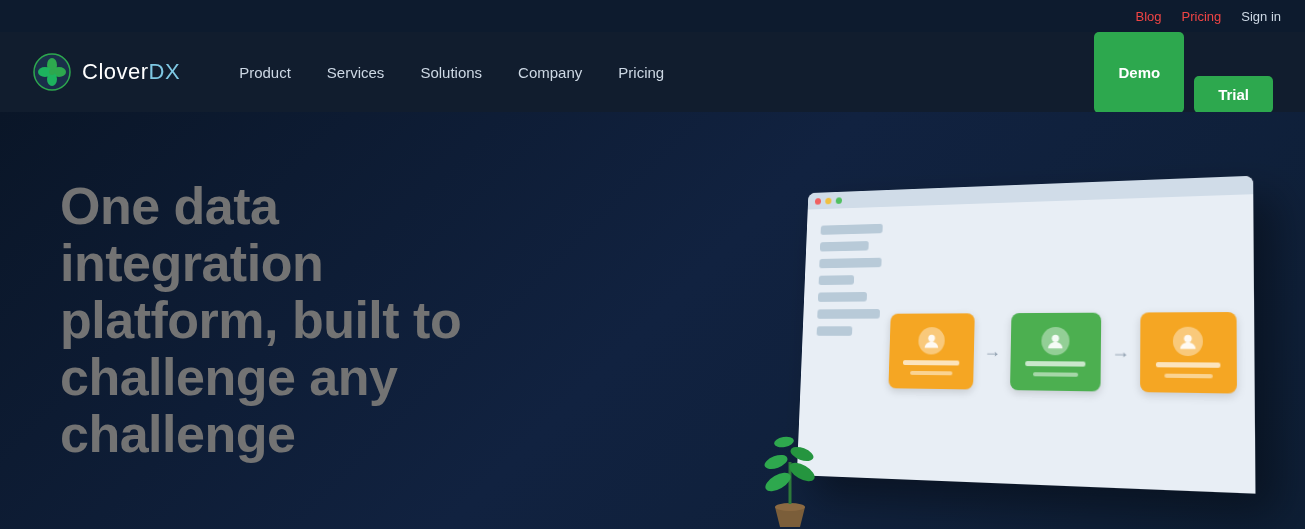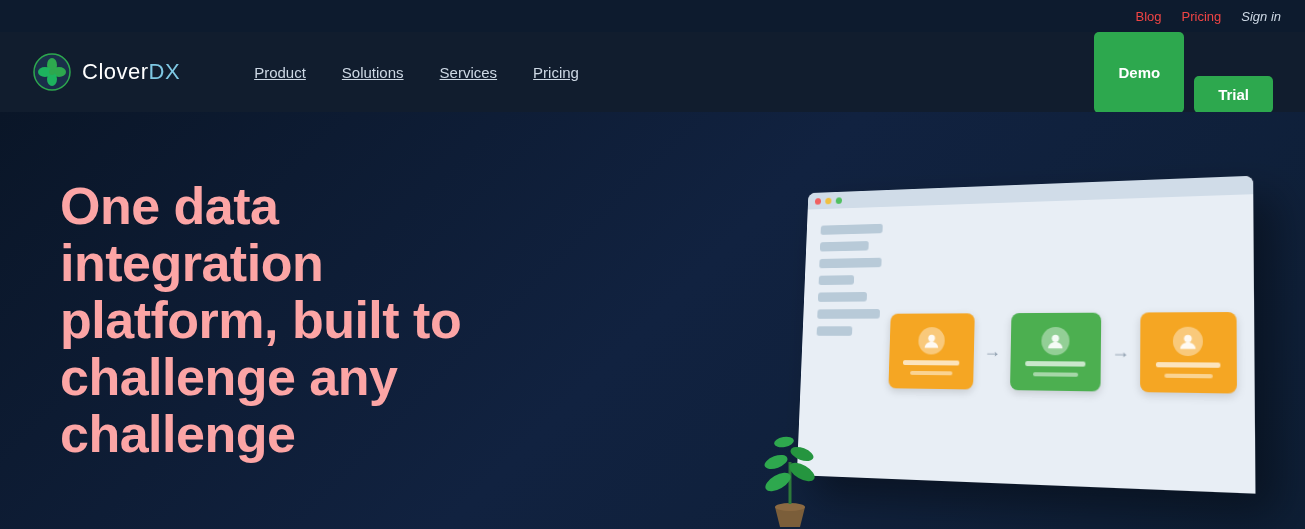--- a/index.html
+++ b/index.html
@@ -14,30 +14,30 @@
       align-items: center;
       padding: 0 24px;
       gap: 20px;
     }
     .top-bar a {
       color: #ef4444;
       font-size: 13px;
       text-decoration: none;
       cursor: pointer;
     }
-    .top-bar a:last-child { color: #cdd8e4; font-style: italic; }
+    .top-bar a:last-child { color: #cdd8e4; }
 
     
     .navbar {
       background: #111d2e;
       height: 80px;
       display: flex;
       align-items: center;
       padding: 0 32px;
-      gap: 18px;
+      gap: 3px;
     }
     .logo-wrap {
       display: flex;
       align-items: center;
       gap: 10px;
       margin-right: 40px;
     }
     .logo-icon {
       width: 40px;
       height: 40px;
@@ -57,21 +57,20 @@
     }
     .nav-item {
       color: #cdd8e4;
       font-size: 15px;
       font-weight: 500;
       padding: 10px 16px;
       cursor: pointer;
       white-space: nowrap;
       border-radius: 4px;
       transition: color 0.2s;
-      text-decoration: underline;
     }
     .nav-buttons {
       display: flex;
       gap: 10px;
       margin-left: 16px;
     }
     .btn-demo {
       background: #2da84e;
       color: white;
       font-size: 15px;
@@ -101,21 +100,21 @@
       display: flex;
       align-items: center;
       overflow: hidden;
     }
     .hero-text {
       padding: 60px 60px;
       max-width: 560px;
       z-index: 2;
     }
     .hero-title {
-      color: #fca5a5;
+      color: #737373;
       font-size: 52px;
       font-weight: 800;
       line-height: 1.1;
       letter-spacing: -0.5px;
     }
 
     
     .iso-container {
       position: absolute;
       right: 20px;
@@ -264,22 +263,23 @@
         <circle cx="0" cy="0" r="3" fill="#2da84e"></circle>
       </g>
     </svg>
     <span class="logo-text">
       <span>Clover</span><span style="color:#7ec8e3;">DX</span>
     </span>
   </div>
 
   <div class="nav-links">
     <div class="nav-item">Product</div>
+    <div class="nav-item">Services</div>
     <div class="nav-item">Solutions</div>
-    <div class="nav-item">Services</div>
+    <div class="nav-item">Company</div>
     <div class="nav-item">Pricing</div>
   </div>
 
   <div class="nav-buttons">
     <button class="btn-demo">Demo</button>
     <button class="btn-trial">Trial</button>
   </div>
 </nav>
 
 <section class="hero">

